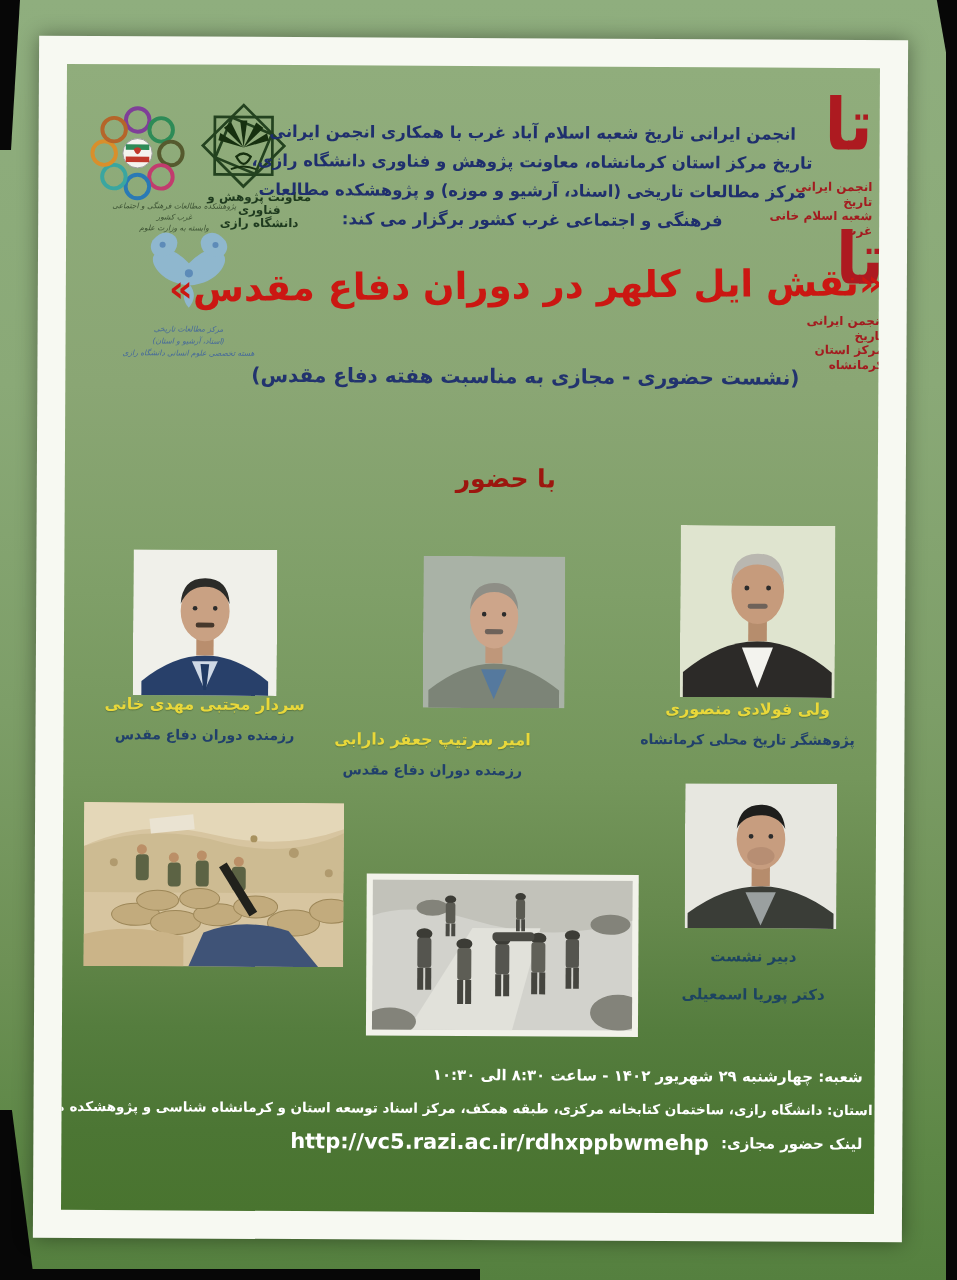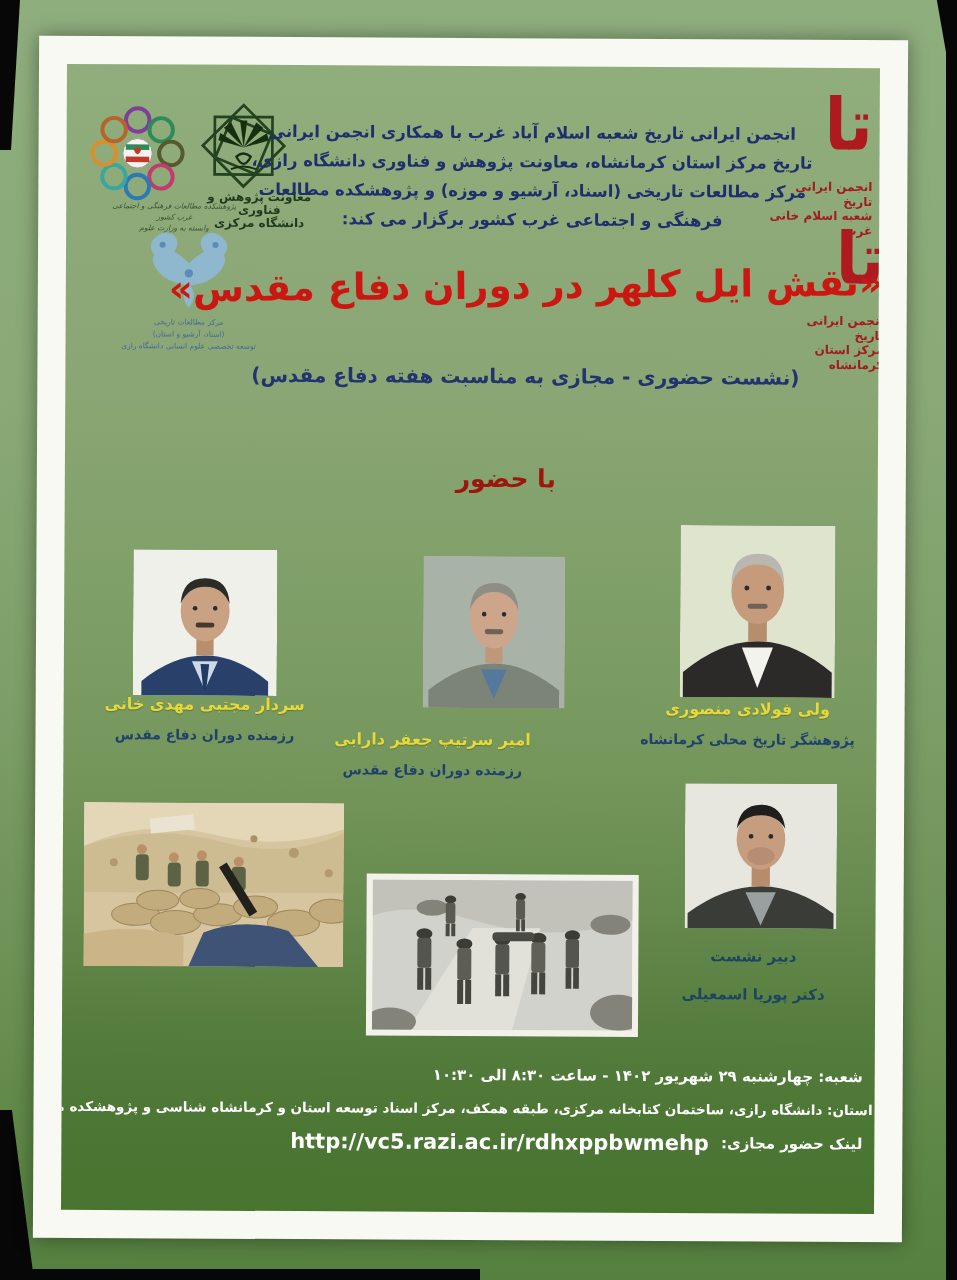--- a/index.html
+++ b/index.html
@@ -30,21 +30,21 @@
   .org-text{left:186px;top:52px;width:560px;color:#1f2f6d;font-weight:bold;font-size:16.5px;
     line-height:29px;text-align:center;}
   .org-text div{white-space:nowrap;}
 
   
   .rings-logo{left:22px;top:40px;width:98px;height:98px;}
   .rings-caption{left:2px;top:136px;width:140px;font-size:7.5px;color:#3c5233;line-height:11px;font-style:italic;margin-left:36px;}
   .razi-logo{left:132px;top:36px;width:90px;height:90px;}
   .razi-caption{left:130px;top:126px;width:126px;font-size:12px;font-weight:bold;color:#1e3a1e;line-height:13px;}
   .museum-logo{left:62px;top:160px;width:122px;height:86px;}
-  .museum-caption{left:28px;top:252px;width:190px;font-size:7.5px;color:#44689c;line-height:12px;}
+  .museum-caption{left:28px;top:259px;width:190px;font-size:7.5px;color:#44689c;line-height:12px;font-style:italic;}
 
   .assoc{width:110px;}
   .assoc-1{left:696px;top:18px;}
   .assoc-2{left:708px;top:152px;}
   .assoc-glyph{font-size:64px;line-height:78px;font-weight:bold;color:#ad1a20;
     transform:scaleY(1.12);letter-spacing:-2px;}
   .assoc-caption{font-size:12px;font-weight:bold;color:#a31b1f;line-height:14.5px;margin-top:16px;}
 
   
   .event-title{left:80px;top:198px;width:760px;text-align:center;color:#cb1712;font-weight:bold;
@@ -136,40 +136,40 @@
             <polygon points="50,52 72,30 64,24"></polygon>
             <polygon points="50,52 22,44 24,36"></polygon>
             <polygon points="50,52 78,44 76,36"></polygon>
           </g>
           <path d="M42,62 Q50,55 58,62 Q54,70 50,70 Q46,70 42,62 Z" fill="none" stroke="#16300f" stroke-width="2.5"></path>
           <path d="M36,76 Q50,70 64,76" fill="none" stroke="#16300f" stroke-width="2"></path>
         </svg>
       </div>
       <div class="abs razi-caption center">
         <div>معاونت پژوهش و فناوری</div>
-        <div>دانشگاه مرکزی</div>
+        <div>دانشگاه رازی</div>
       </div>
 
       <div class="abs museum-logo">
         <svg viewBox="0 0 120 86">
           <g fill="#8fb8d8" opacity="0.9">
             <path d="M60,38 Q42,20 30,26 Q20,32 28,44 Q38,58 60,60 Q82,58 92,44 Q100,32 90,26 Q78,20 60,38 Z"></path>
             <path d="M24,16 Q34,4 44,10 Q52,16 46,26 Q38,34 26,30 Q20,24 24,16 Z"></path>
             <path d="M96,16 Q86,4 76,10 Q68,16 74,26 Q82,34 94,30 Q100,24 96,16 Z"></path>
             <path d="M60,58 Q50,70 60,82 Q70,70 60,58 Z"></path>
           </g>
           <circle cx="60" cy="48" r="4" fill="#5d8bb8"></circle>
           <circle cx="34" cy="20" r="3" fill="#5d8bb8"></circle>
           <circle cx="86" cy="20" r="3" fill="#5d8bb8"></circle>
         </svg>
       </div>
       <div class="abs museum-caption center">
         <div>مرکز مطالعات تاریخی</div>
         <div>(اسناد، آرشیو و استان)</div>
-        <div>توسعه تخصصی علوم انسانی دانشگاه رازی</div>
+        <div>هسته تخصصی علوم انسانی دانشگاه رازی</div>
       </div>
 
       <div class="abs org-text">
         <div>انجمن ایرانی تاریخ شعبه اسلام آباد غرب  با همکاری انجمن ایرانی</div>
         <div>تاریخ مرکز استان کرمانشاه، معاونت پژوهش و فناوری دانشگاه رازی،</div>
         <div>مرکز مطالعات تاریخی  (اسناد، آرشیو و موزه) و پژوهشکده مطالعات</div>
         <div>فرهنگی و اجتماعی غرب کشور برگزار می کند:</div>
       </div>
 
       <div class="abs assoc assoc-1">

